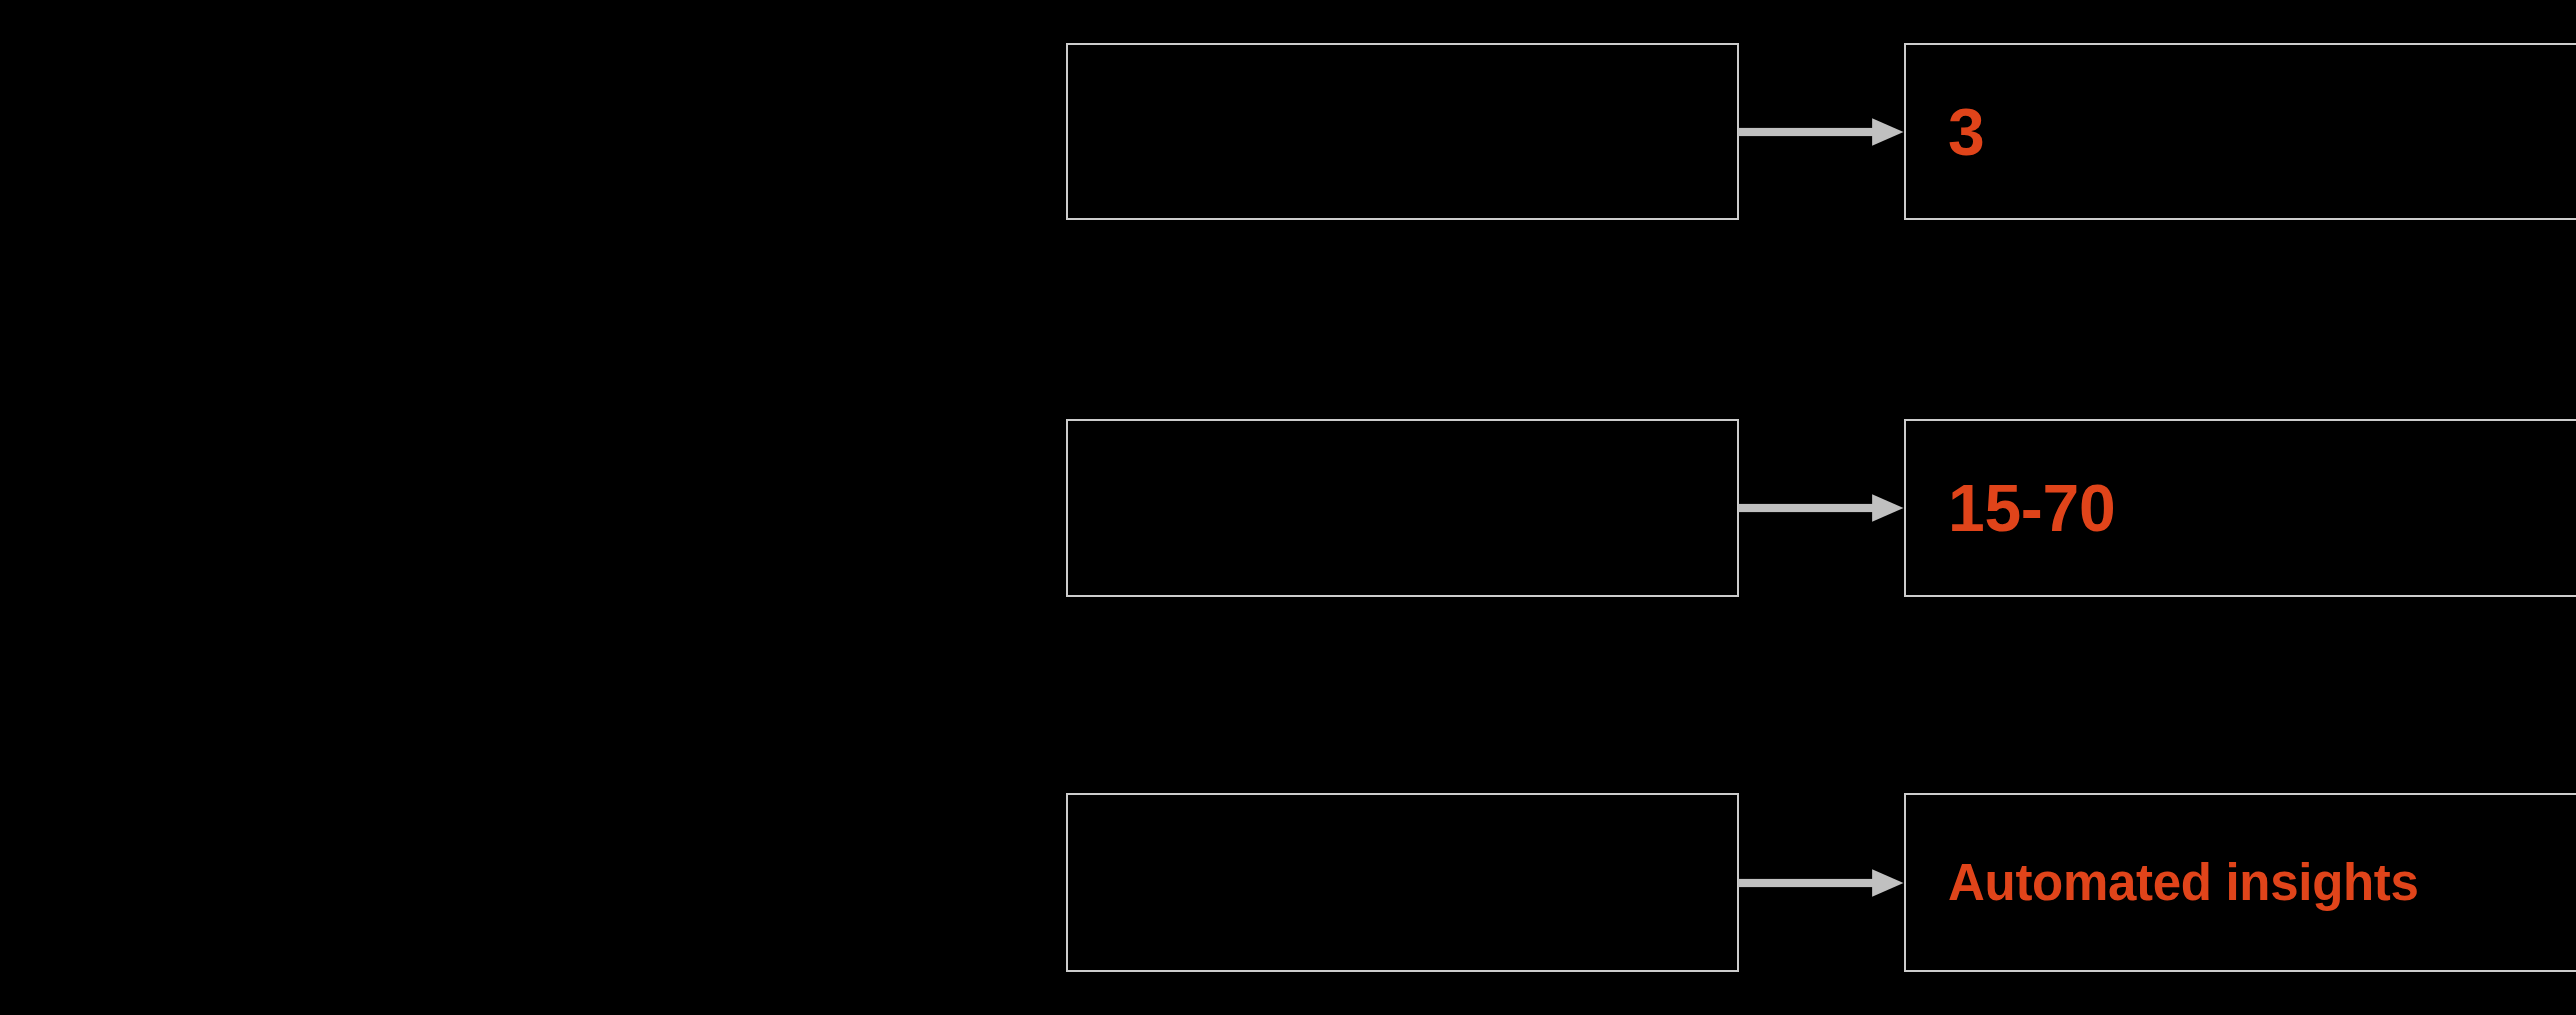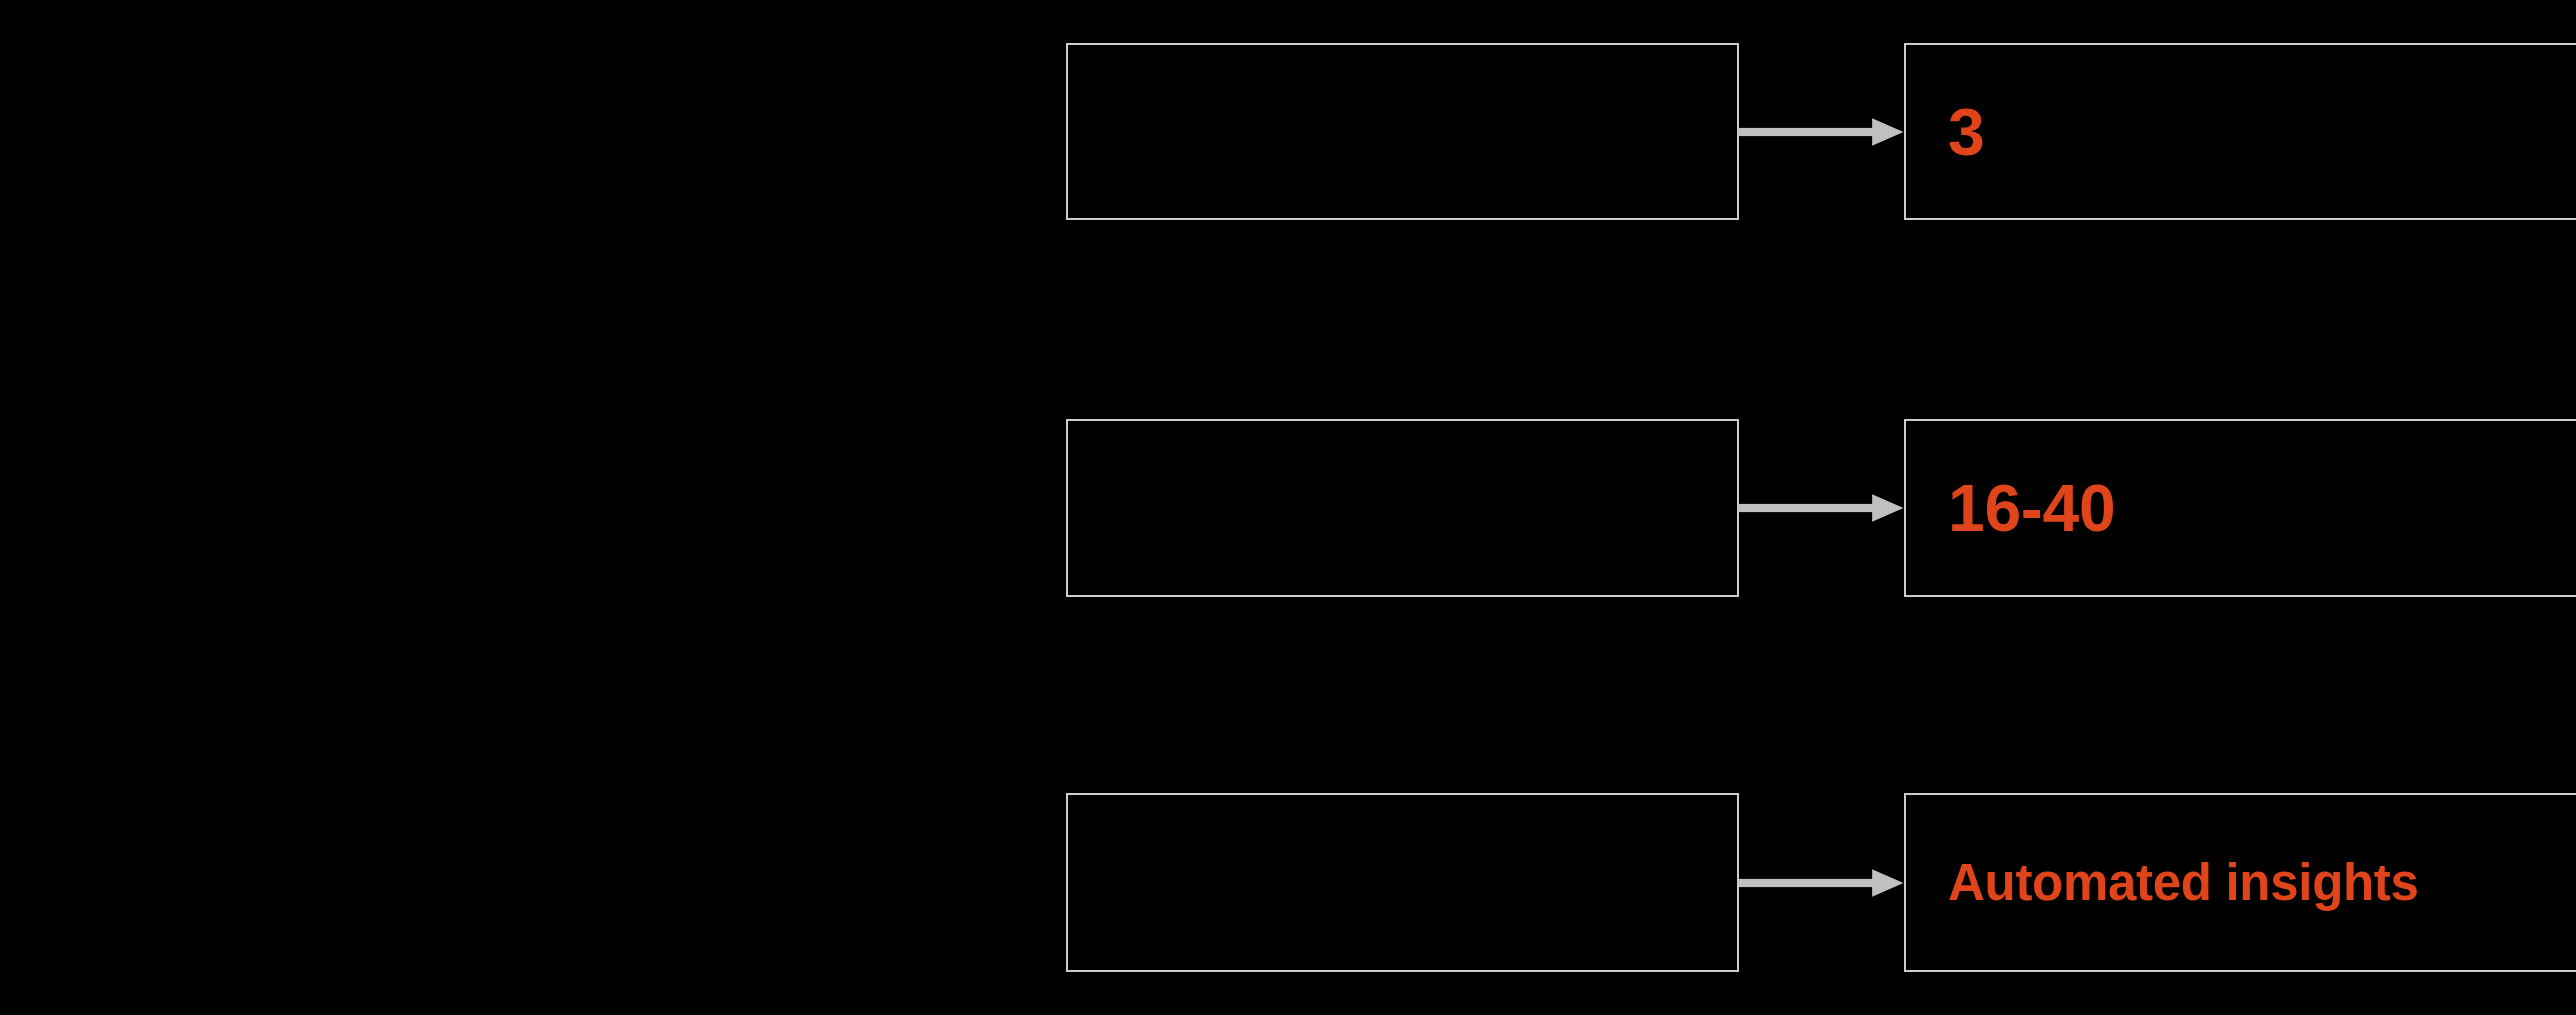--- a/index.html
+++ b/index.html
@@ -126,21 +126,21 @@
 
     <div class="connector">
       <svg viewBox="0 0 242 44" xmlns="http://www.w3.org/2000/svg">
         <rect x="0" y="16" width="198" height="12" fill="#c0c0c0"></rect>
         <polygon points="196,2 242,22 196,42" fill="#c0c0c0"></polygon>
       </svg>
     </div>
 
     <div class="right-box">
       <div class="right-box-inner">
-        <span class="value-text value-lg">16-40</span>
+        <span class="value-text value-lg">15-70</span>
       </div>
     </div>
   </div>
 
   <div class="flow-row" id="row-3">
 
     <div class="left-box">
       <span></span>
     </div>
 

